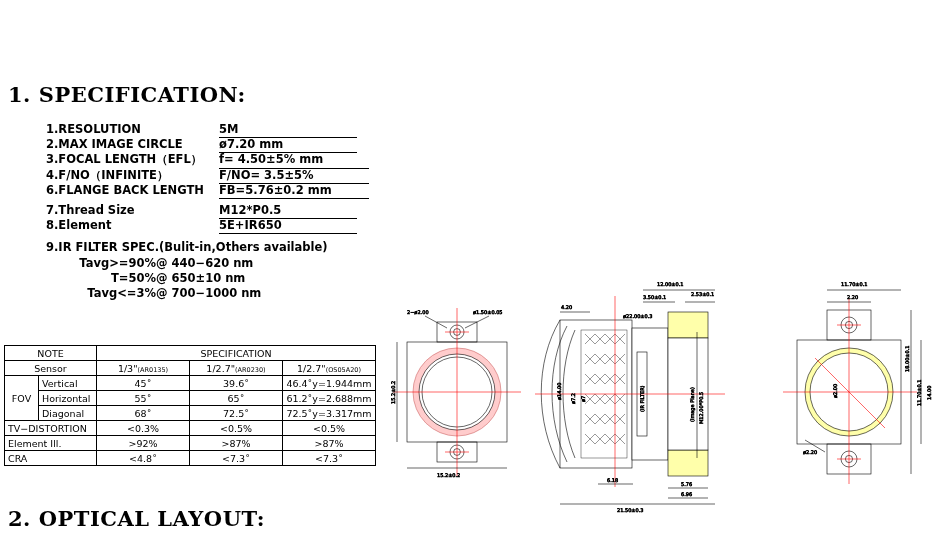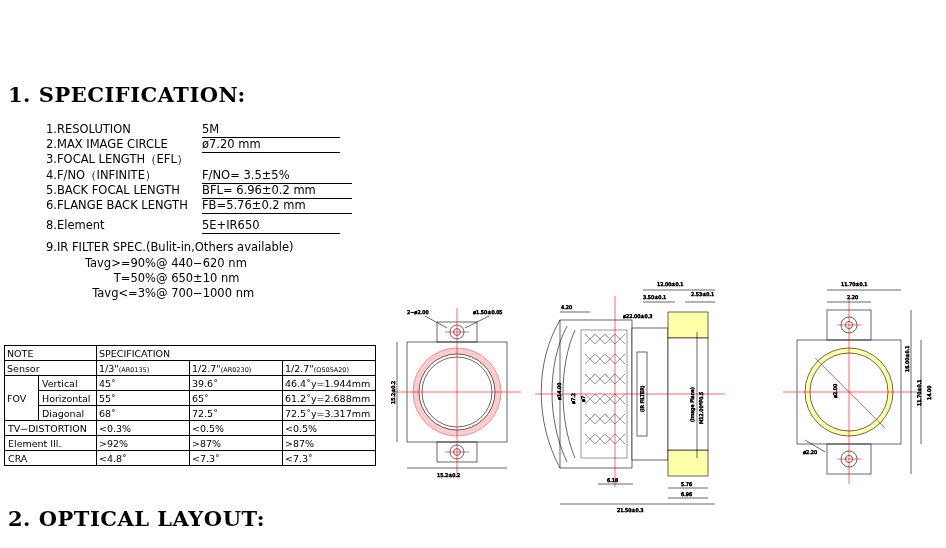--- a/index.html
+++ b/index.html
@@ -19,44 +19,44 @@
     font-family:"DejaVu Serif", serif;
     font-size:21px;font-weight:700;letter-spacing:.5px;
   }
   .h-optical{
     position:absolute;left:8px;top:506px;
     font-family:"DejaVu Serif", serif;
     font-size:21px;font-weight:700;letter-spacing:.5px;
   }
 
   
-  .spec-list{position:absolute;left:46px;top:122px;width:340px;font-size:11.5px;line-height:15.2px;}
+  .spec-list{position:absolute;left:46px;top:122px;width:340px;font-size:11.5px;line-height:15.2px;font-weight:bold;}
   .spec-row{position:relative;height:15.2px;white-space:nowrap;}
   .spec-label{position:absolute;left:0;top:0;}
   .spec-value{
-    position:absolute;left:156px;top:0;
+    position:absolute;left:173px;top:0;
     border-bottom:1px solid #000;
     padding:0 2px 0 0;
     min-width:138px;
     box-sizing:border-box;
   }
   .spec-row.wide .spec-value{min-width:150px;}
   .spec-note{position:relative;height:15.2px;white-space:nowrap;}
   .ir-head{margin-top:2px;}
   .ir-line{padding-left:14px;white-space:nowrap;height:15.2px;}
   .ir-line .col2{display:inline-block;width:96px;text-align:right;}
 
   
   .tbl{
     position:absolute;left:4px;top:345px;width:372px;
     border-collapse:collapse;font-size:9.5px;
   }
   .tbl td,.tbl th{
     border:1px solid #000;
-    text-align:left;
+    text-align:center;
     padding:1px 2px;
     font-weight:normal;
     height:15px;
     box-sizing:border-box;
   }
   .tbl .tiny{font-size:6.5px;}
   .tbl .lft{text-align:left;padding-left:3px;}
   .colNote{width:34px;}
   .colSub{width:58px;}
   .colS{width:93px;}
@@ -75,34 +75,35 @@
     <div class="spec-row">
       <span class="spec-label">1.RESOLUTION</span>
       <span class="spec-value">5M</span>
     </div>
     <div class="spec-row">
       <span class="spec-label">2.MAX IMAGE CIRCLE</span>
       <span class="spec-value">ø7.20  mm</span>
     </div>
     <div class="spec-row wide">
       <span class="spec-label">3.FOCAL LENGTH（EFL）</span>
+      <span class="spec-value">f= 4.50±5%  mm</span>
     </div>
     <div class="spec-row wide">
       <span class="spec-label">4.F/NO（INFINITE）</span>
       <span class="spec-value">F/NO= 3.5±5%</span>
     </div>
     <div class="spec-row wide">
-      <span class="spec-label">5.BACK FOCAL LENGTH</span>
-      <span class="spec-value">BFL= 6.96±0.2 mm</span>
-    </div>
-    <div class="spec-row wide">
       <span class="spec-label">6.FLANGE BACK LENGTH</span>
       <span class="spec-value">FB=5.76±0.2 mm</span>
     </div>
     <div style="height:5px"></div>
+    <div class="spec-row">
+      <span class="spec-label">7.Thread Size</span>
+      <span class="spec-value">M12*P0.5</span>
+    </div>
     <div class="spec-row">
       <span class="spec-label">8.Element</span>
       <span class="spec-value">5E+IR650</span>
     </div>
     <div style="height:5px"></div>
     <div class="spec-note ir-head">9.IR FILTER SPEC.(Bulit-in,Others available)</div>
     <div class="ir-line">
       <span class="col2">Tavg&gt;=90%</span><span>@ 440−620 nm</span>
     </div>
     <div class="ir-line">

